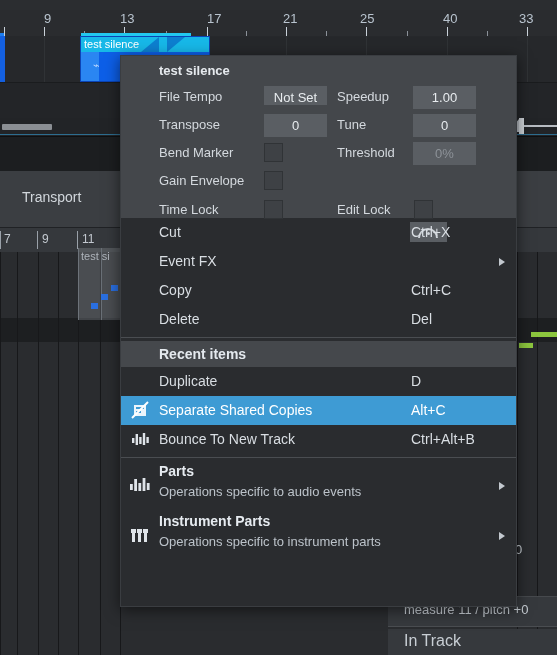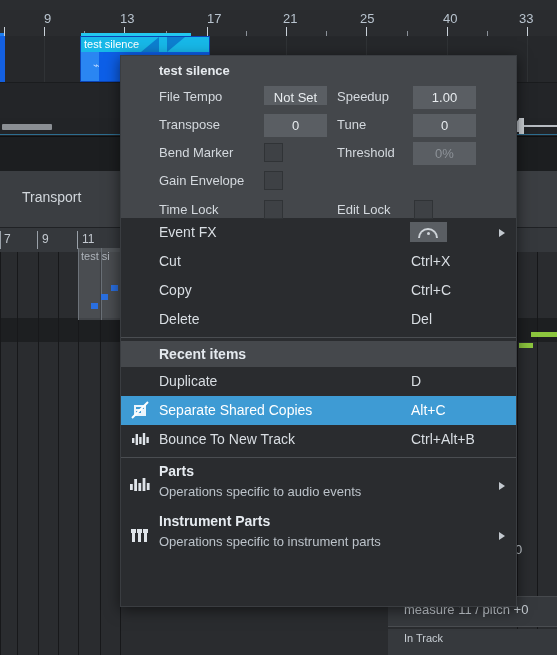--- a/index.html
+++ b/index.html
@@ -68,21 +68,21 @@
   
   .green-note{position:absolute;height:5px;background:#8cc63e;}
 
   
   #pr-zero{position:absolute;left:515px;top:542px;font-size:13px;color:#c6ccd2;}
 
   
   #meas-panel{position:absolute;left:388px;top:596px;width:169px;height:30px;background:#36393d;border-top:1px solid #46494d;}
   #meas-text{position:absolute;left:16px;top:5px;font-size:13px;color:#c8ced4;white-space:nowrap;}
   #intrack-panel{position:absolute;left:388px;top:629px;width:169px;height:26px;background:#36393d;}
-  #intrack-text{position:absolute;left:16px;top:3px;font-size:11px;color:#c8ced4;}
+  #intrack-text{position:absolute;left:16px;top:3px;font-size:16px;color:#c8ced4;}
   #bottom-div{position:absolute;left:388px;top:626px;width:169px;height:1px;background:#4a4d51;}
 
   
   #ctx{
     position:absolute;left:120px;top:55px;width:397px;height:552px;
     background:#2a2c2f;border:1px solid #3a3d41;box-sizing:border-box;
     box-shadow:0 3px 14px rgba(0,0,0,.55);
   }
 
   
@@ -269,27 +269,27 @@
   </div>
 
   <div id="gain-btn">
     <i class="arc"></i>
     <i class="dot"></i>
   </div>
 
   <div id="menu-list">
 
     <div class="mi">
+      <span class="label">Cut</span>
+      <span class="accel">Ctrl+X</span>
+    </div>
+
+    <div class="mi">
       <span class="label">Event FX</span>
       <i class="arrow"></i>
-    </div>
-
-    <div class="mi">
-      <span class="label">Cut</span>
-      <span class="accel">Ctrl+X</span>
     </div>
 
     <div class="mi">
       <span class="label">Copy</span>
       <span class="accel">Ctrl+C</span>
     </div>
 
     <div class="mi">
       <span class="label">Delete</span>
       <span class="accel">Del</span>

